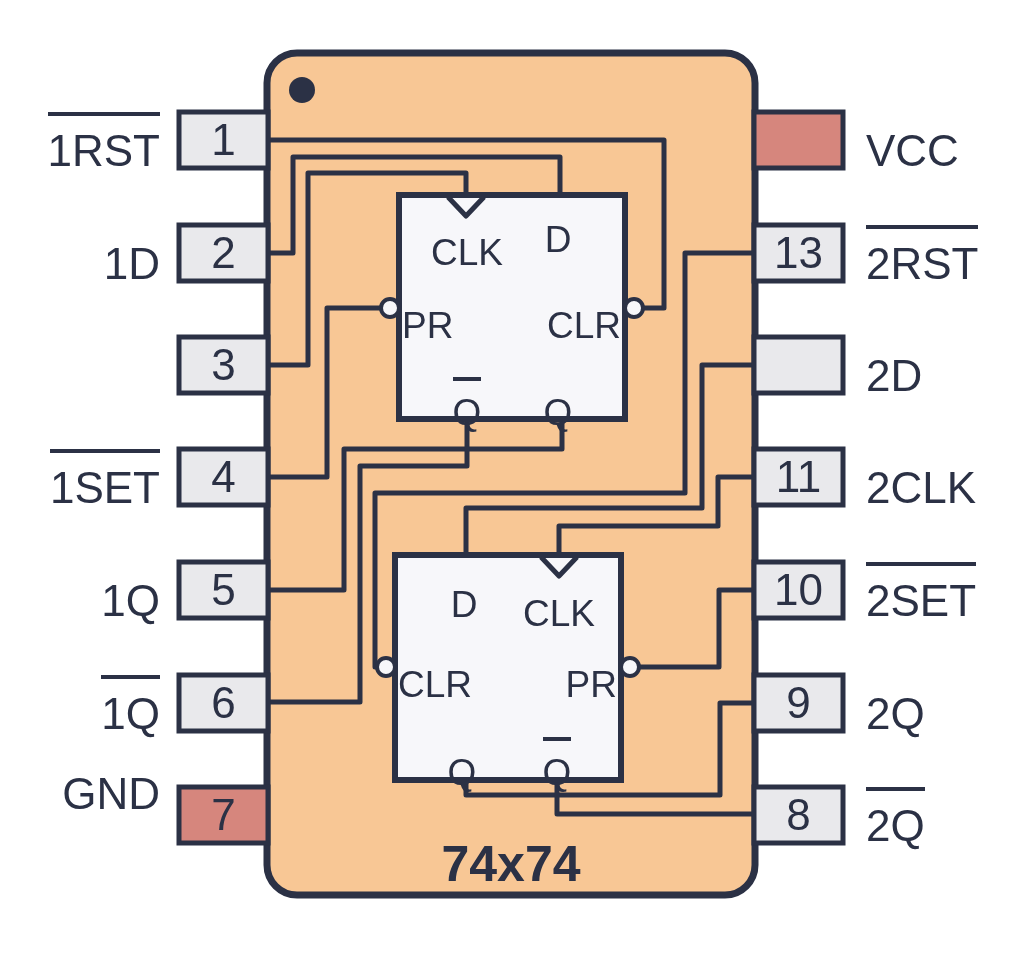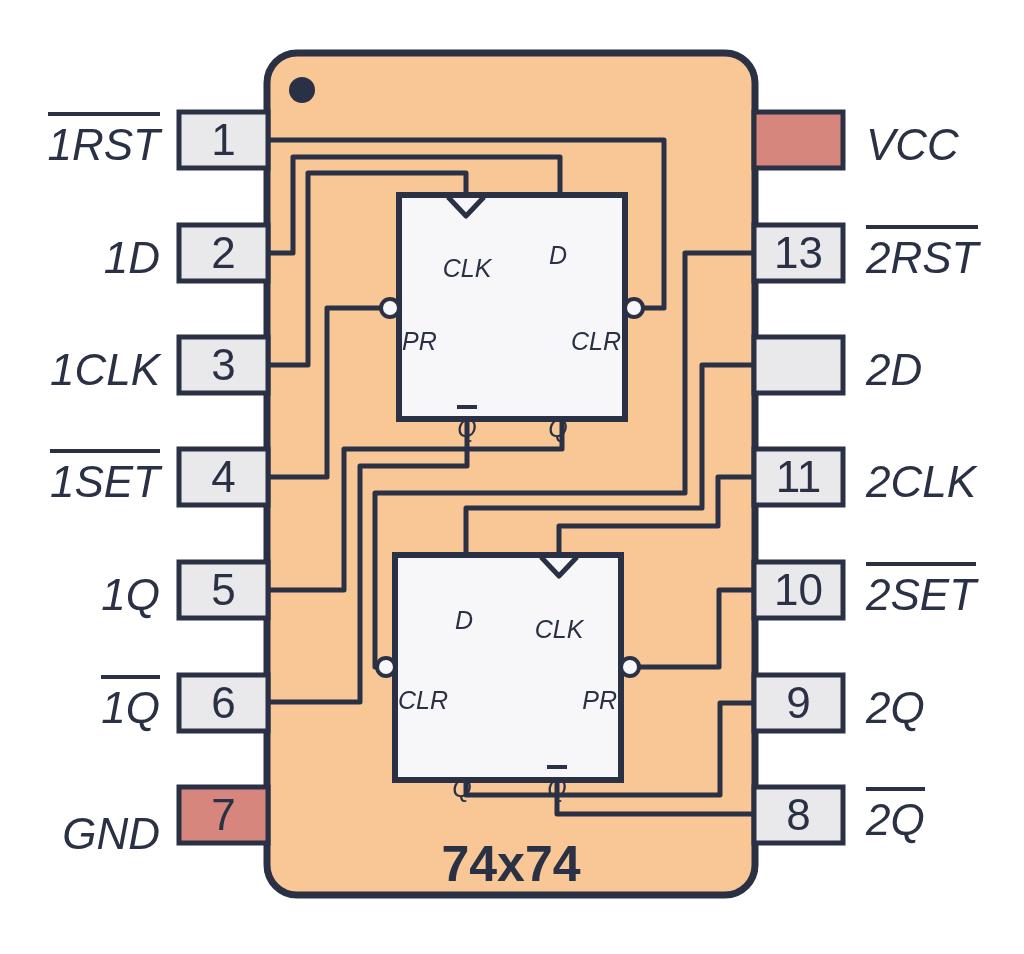--- a/index.html
+++ b/index.html
@@ -28,24 +28,24 @@
   .bubble{fill:var(--ff-fill);stroke:var(--outline);stroke-width:4;}
   .dot{fill:var(--outline);}
 
   .lbl{position:absolute;height:56px;line-height:56px;font-size:44px;white-space:nowrap;}
   .lbl-left{left:0;width:160px;text-align:right;}
   .lbl-right{left:866px;width:158px;text-align:left;}
   .pin-num{position:absolute;width:89px;height:56px;line-height:56px;text-align:center;font-size:44px;}
   .pin-num.l{left:179px;}
   .pin-num.r{left:754px;}
 
-  .ff-lbl{position:absolute;height:36px;line-height:36px;font-size:25px;white-space:nowrap;margin-top:28px;}
+  .ff-lbl{position:absolute;height:36px;line-height:36px;font-size:37px;white-space:nowrap;}
 
   
-  .txt{display:inline-block;line-height:1.06;padding-top:6px;border-top:4px solid transparent;font-style:italic;}
+  .txt{display:inline-block;line-height:1.06;padding-top:12px;border-top:4px solid transparent;}
   .neg{border-top-color:var(--outline);}
 
   .chip-title{position:absolute;left:267px;top:836px;width:488px;text-align:center;
     font-size:50px;font-weight:700;line-height:56px;}
 </style>
 </head>
 <body>
 
 <div class="stage">
 
@@ -91,25 +91,24 @@
     <circle class="bubble" cx="390" cy="308" r="9"></circle>
     <circle class="bubble" cx="634" cy="308" r="9"></circle>
     <circle class="bubble" cx="386" cy="667" r="9"></circle>
     <circle class="bubble" cx="630" cy="667" r="9"></circle>
 
     <circle class="dot" cx="302" cy="90" r="13"></circle>
   </svg>
 
   <div class="lbl lbl-left" style="top:112px"><span class="txt neg">1RST</span></div>
   <div class="lbl lbl-left" style="top:225px"><span class="txt">1D</span></div>
-  <div class="lbl lbl-left" style="top:337px"><span class="txt">1CLK</span></div>
   <div class="lbl lbl-left" style="top:449px"><span class="txt neg">1SET</span></div>
   <div class="lbl lbl-left" style="top:562px"><span class="txt">1Q</span></div>
   <div class="lbl lbl-left" style="top:675px"><span class="txt neg">1Q</span></div>
-  <div class="lbl lbl-left" style="top:801px"><span class="txt">GND</span></div>
+  <div class="lbl lbl-left" style="top:755px"><span class="txt">GND</span></div>
 
   <div class="lbl lbl-right" style="top:112px"><span class="txt">VCC</span></div>
   <div class="lbl lbl-right" style="top:225px"><span class="txt neg">2RST</span></div>
   <div class="lbl lbl-right" style="top:337px"><span class="txt">2D</span></div>
   <div class="lbl lbl-right" style="top:449px"><span class="txt">2CLK</span></div>
   <div class="lbl lbl-right" style="top:562px"><span class="txt neg">2SET</span></div>
   <div class="lbl lbl-right" style="top:675px"><span class="txt">2Q</span></div>
   <div class="lbl lbl-right" style="top:787px"><span class="txt neg">2Q</span></div>
 
   <div class="pin-num l" style="top:112px">1</div>

